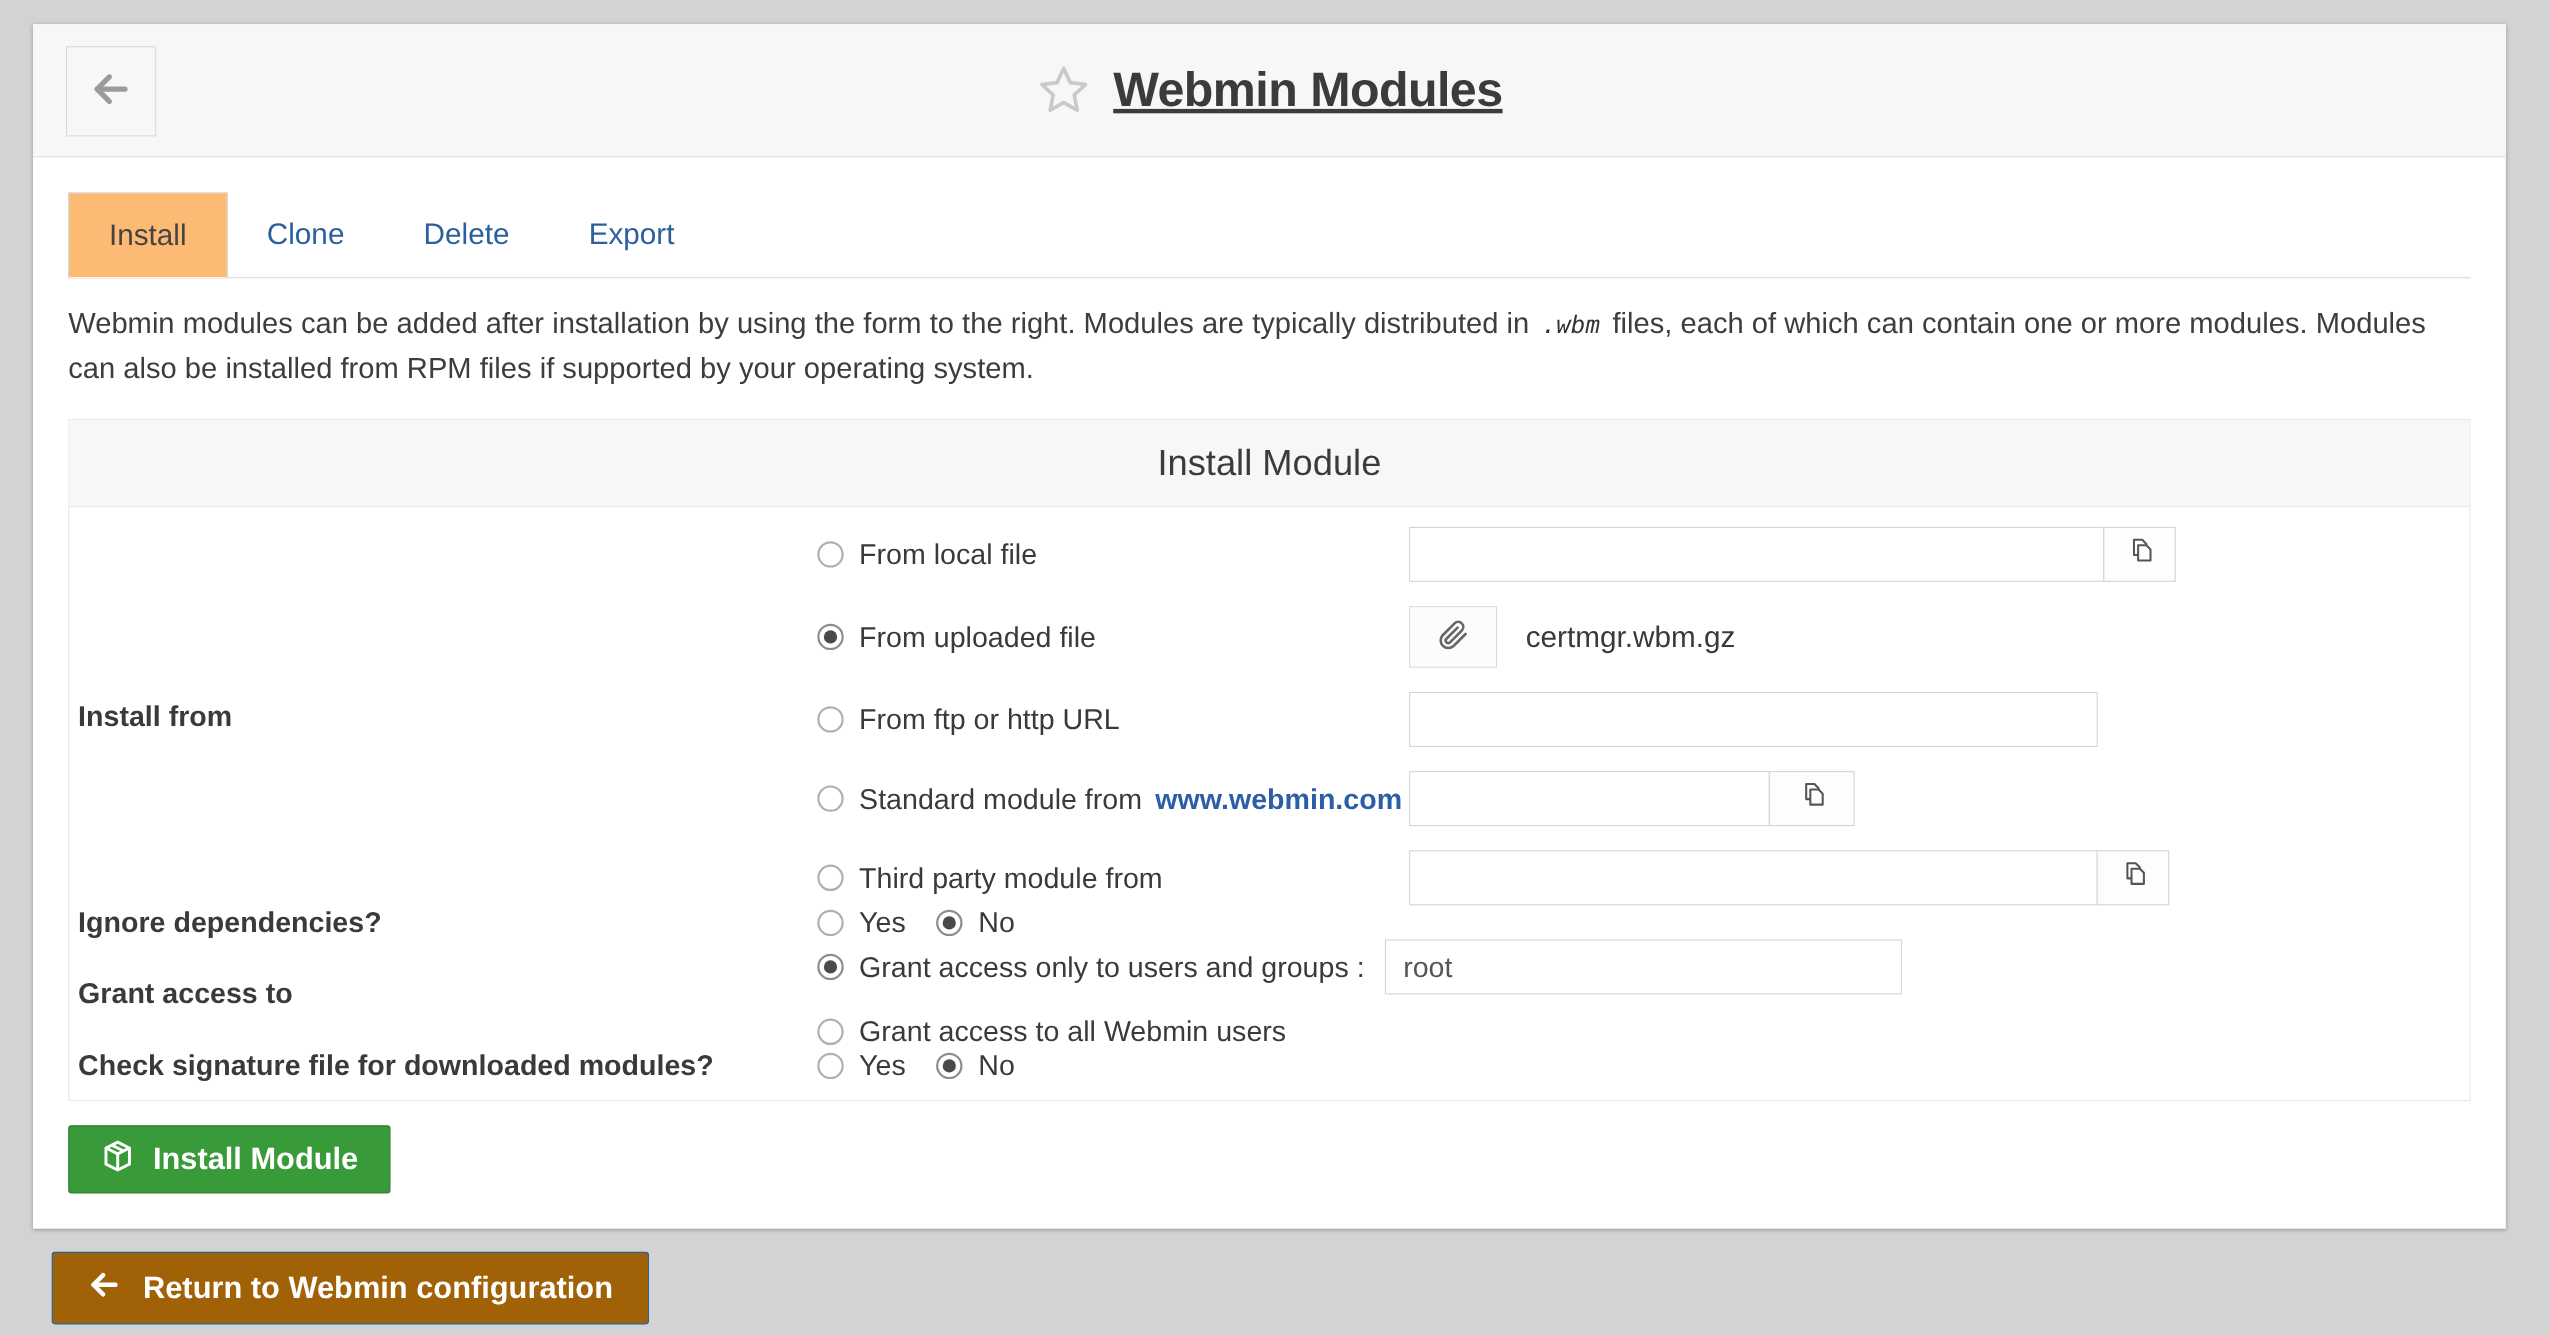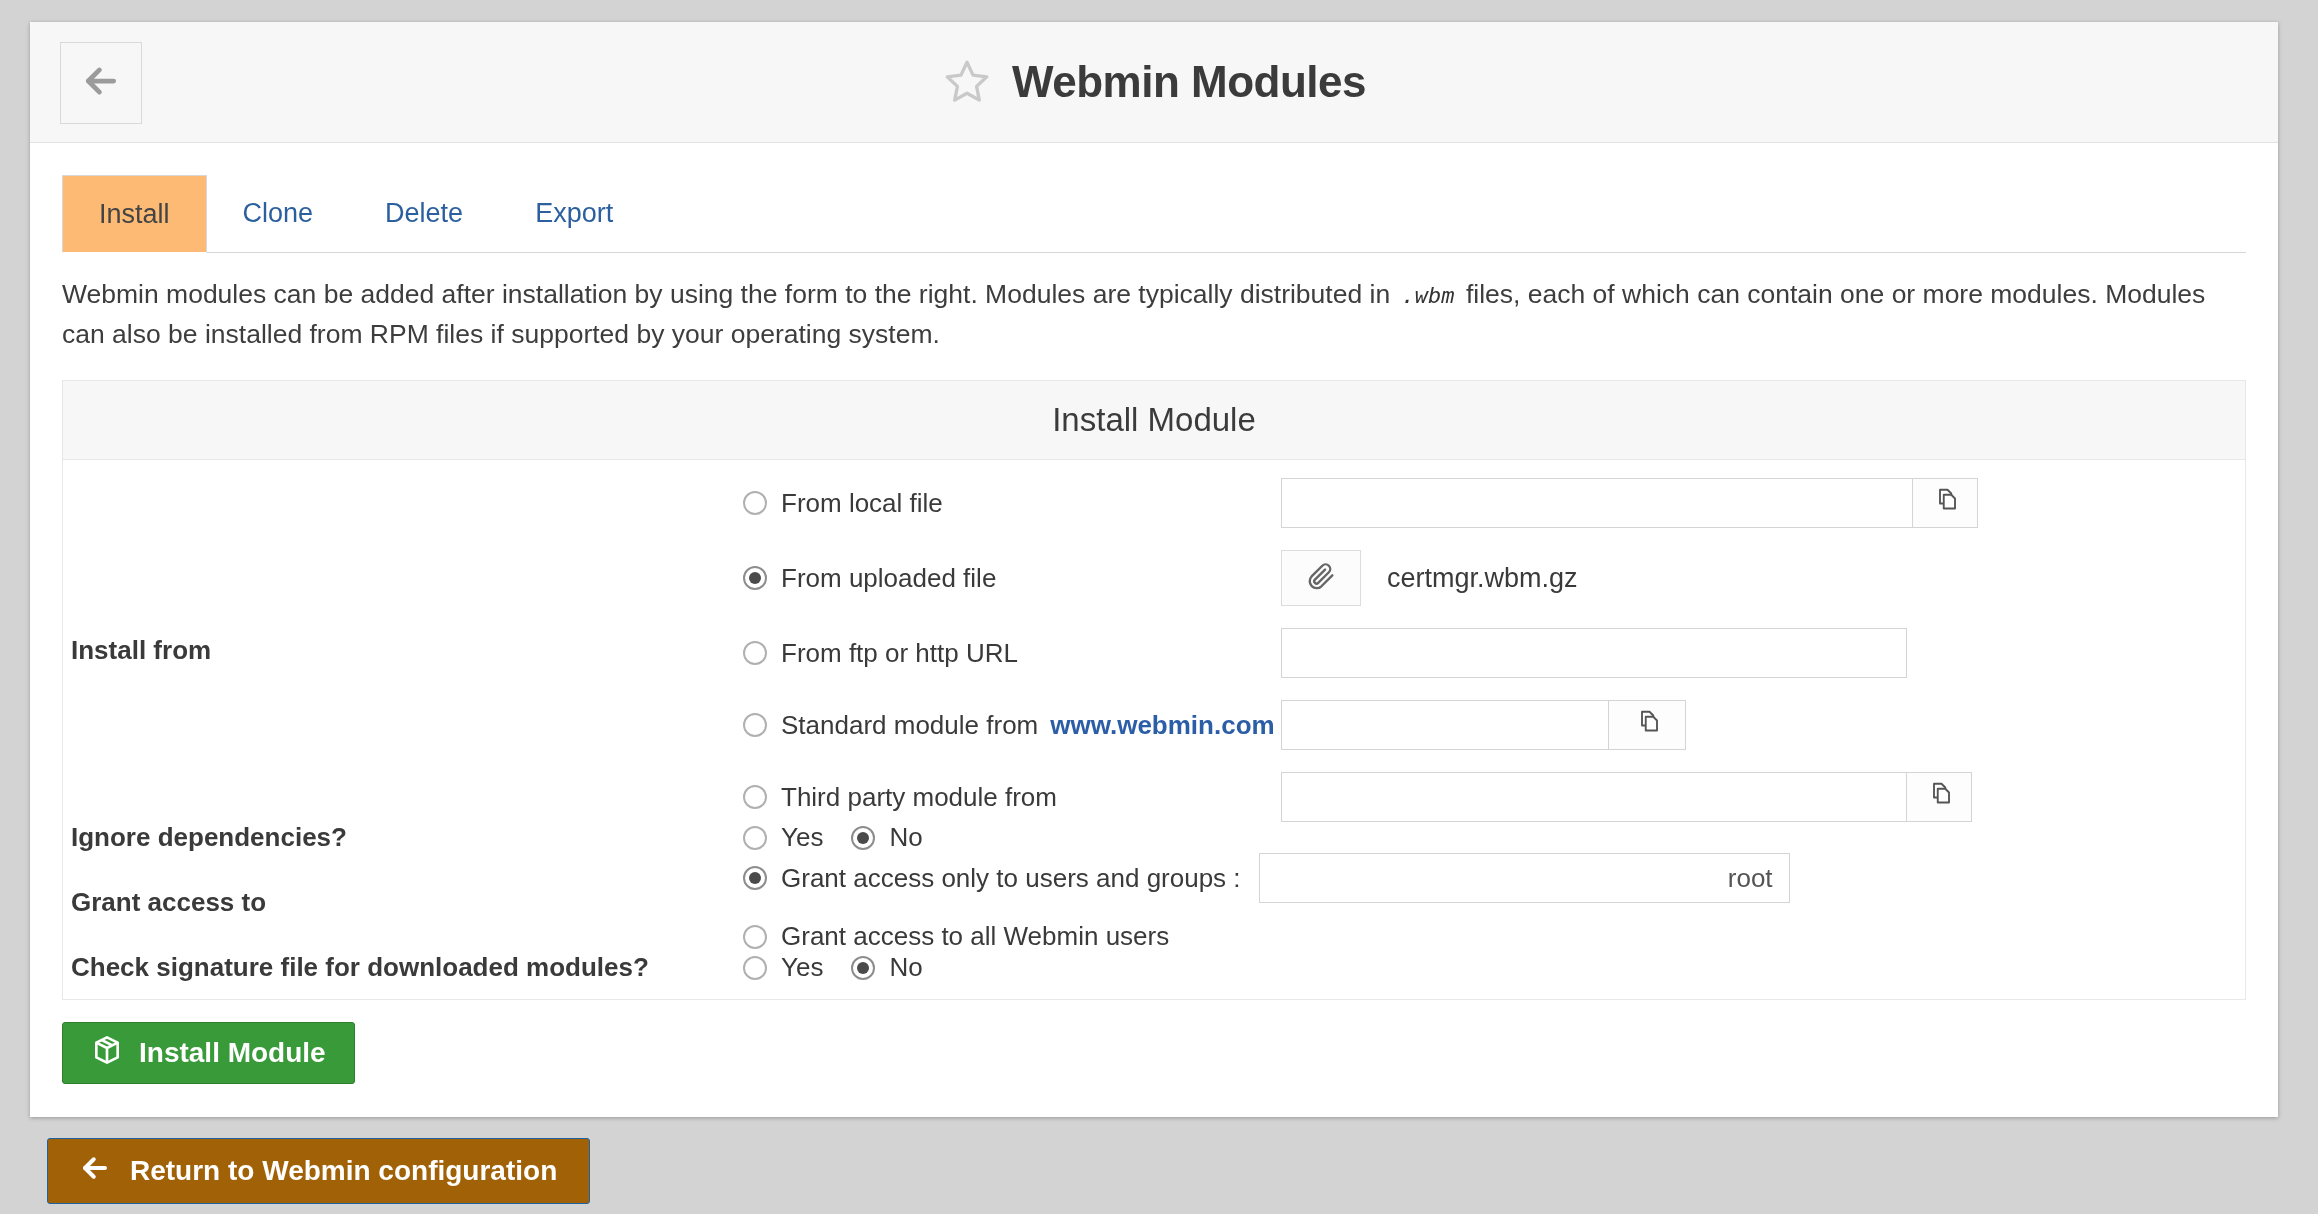--- a/index.html
+++ b/index.html
@@ -26,21 +26,21 @@
   }
   .back-btn {
     position:absolute; left:30px; top:20px;
     width:82px; height:82px;
     background:#f7f7f7;
     border:1px solid #d9d9d9;
     display:flex; align-items:center; justify-content:center;
     cursor:pointer;
   }
   .back-btn svg { width:38px; height:38px; stroke:#9b9b9b; }
-  .title-wrap { display:flex; align-items:flex-start; gap:20px; }
+  .title-wrap { display:flex; align-items:flex-start; gap:20px;text-decoration:underline; }
   .star-icon svg { width:50px; height:50px; stroke:#c9c9c9; fill:none; display:block; }
   .page-title { font-size:44px; font-weight:700; color:#3b3b3b; letter-spacing:-0.5px; }
   
   .card-body { padding:32px; }
   .tabs {
     display:flex;
     border-bottom:1px solid #d8d8d8;
     height:78px;
   }
   .tab {
@@ -302,21 +302,21 @@
         </div>
 
         <div class="form-row">
           <div class="row-label">Grant access to</div>
           <div class="opts-col" style="gap:18px;">
             <div class="opt-row">
               <div class="opt-caption auto">
                 <span class="radio checked"></span>
                 <span class="opt-label">Grant access only to users and groups :</span>
               </div>
-              <input class="text-input" style="width: 531px; text-align: right;" value="root">
+              <input class="text-input" style="width: 470px;" value="root">
             </div>
             <div class="opt-row">
               <div class="opt-caption auto">
                 <span class="radio"></span>
                 <span class="opt-label">Grant access to all Webmin users</span>
               </div>
             </div>
           </div>
         </div>
 

